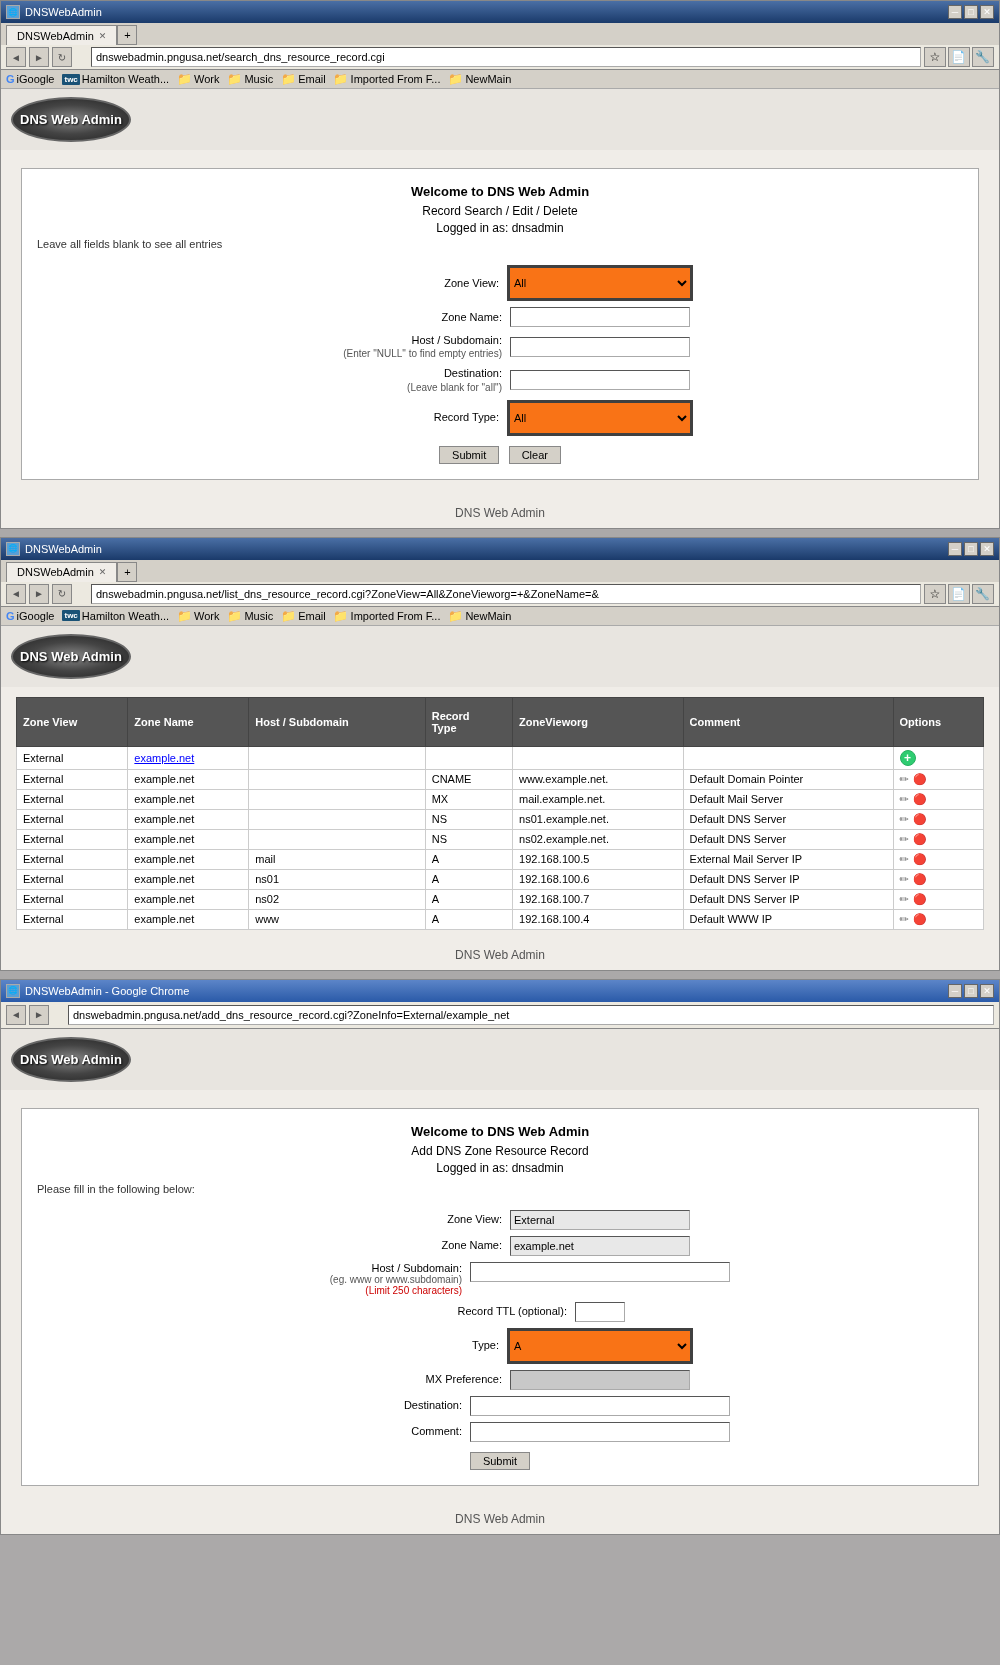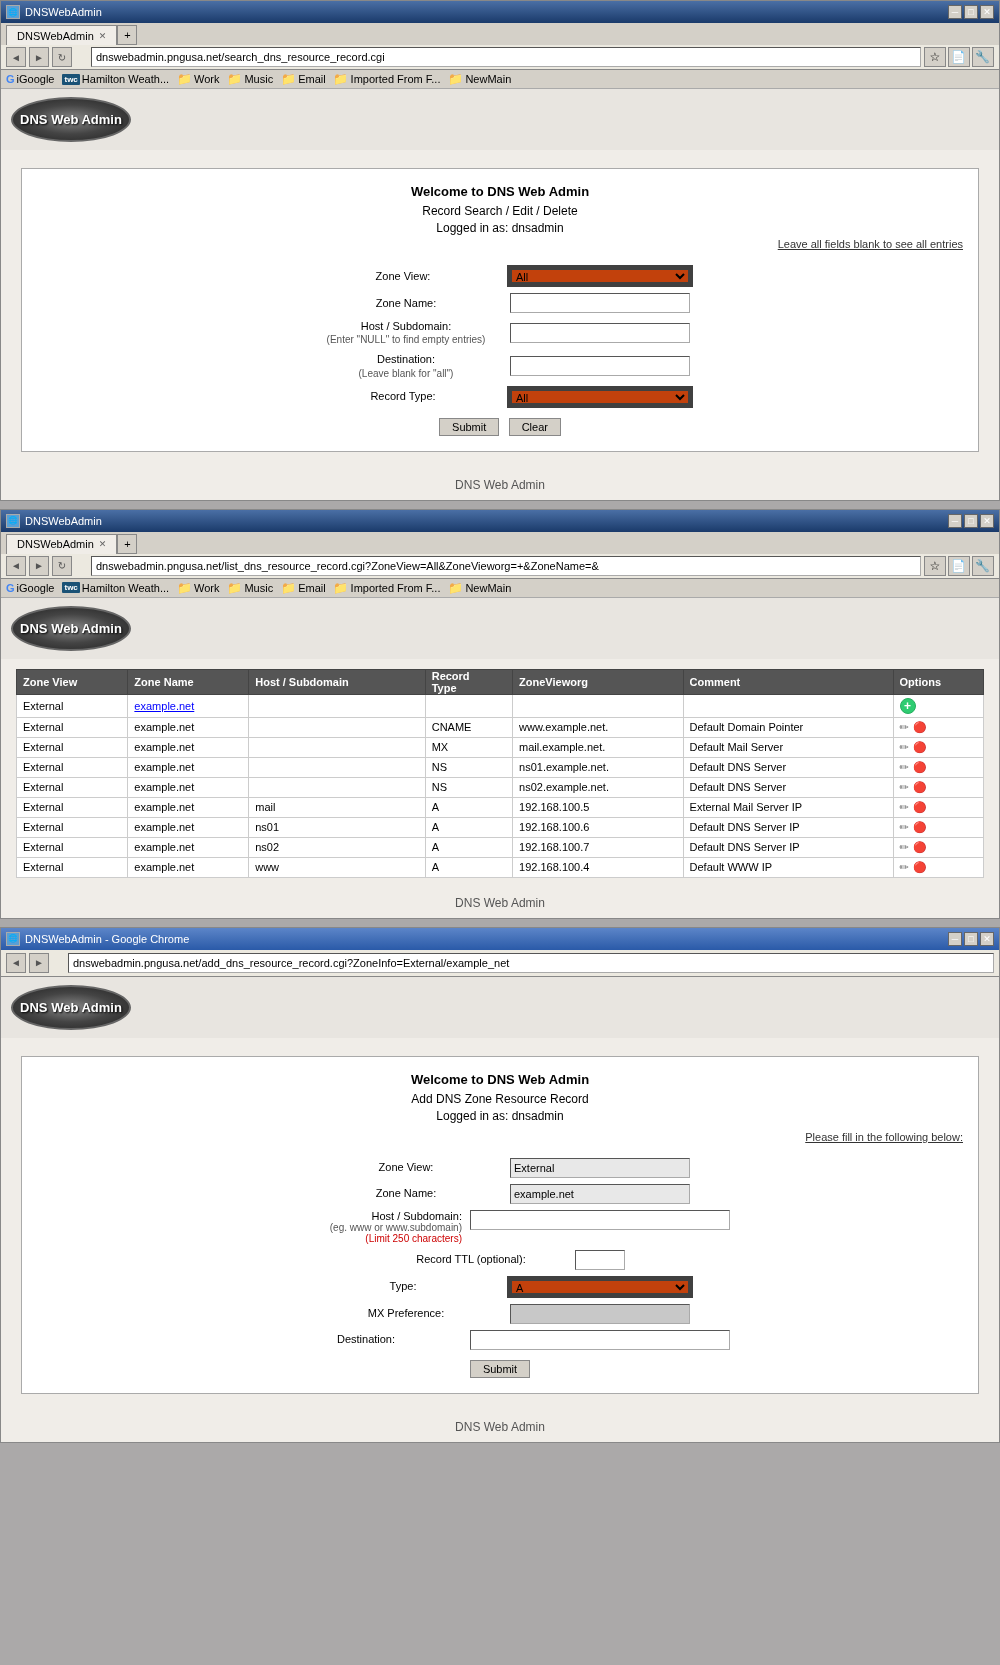--- a/index.html
+++ b/index.html
@@ -145,55 +145,54 @@
       font-weight: bold;
       font-size: 13px;
       margin-bottom: 5px;
     }
     .form-subtitle {
       text-align: center;
       font-size: 12px;
       margin-bottom: 3px;
     }
     .form-note {
-      text-align: right;
+      text-align: left;
       font-size: 11px;
       margin-bottom: 15px;
       color: #333;
-      text-decoration: underline;
     }
     .form-row {
       display: flex;
       align-items: center;
       margin-bottom: 6px;
       justify-content: center;
     }
     .form-label {
-      text-align: center;
+      text-align: right;
       width: 200px;
       padding-right: 8px;
       font-size: 11px;
       line-height: 1.3;
     }
     .form-label-small {
       font-size: 10px; color: #555;
     }
     .form-input {
       height: 20px;
       border: 1px inset #aaa;
       width: 180px;
       padding: 0 3px;
       font-size: 11px;
     }
     .form-select {
-      height: 22px;
-      border: 5px solid #404040;
+      height: 36px;
+      border: 3px solid #404040;
       width: 186px;
       font-size: 11px;
-      background: #c2410c;
+      background: #f97316;
     }
     .form-buttons {
       text-align: center;
       margin-top: 10px;
     }
     .btn {
       padding: 2px 12px;
       border: 1px solid #888;
       background: #d4d0c8;
       font-size: 11px;
@@ -210,21 +209,21 @@
     
     .dns-table {
       width: 100%;
       border-collapse: collapse;
       margin: 10px 0;
       font-size: 11px;
     }
     .dns-table th {
       background: #555;
       color: white;
-      padding: 0 6px;
+      padding: 12px 6px;
       text-align: left;
       border: 1px solid #444;
       font-weight: bold;
       margin-top: 36px;
     }
     .dns-table td {
       padding: 3px 6px;
       border: 1px solid #ccc;
       background: white;
     }
@@ -707,20 +706,24 @@
       <div class="form-row">
         <div class="form-label">MX Preference:</div>
         <input class="mx-pref-input" type="text" style="">
       </div>
 
       <div class="form-row">
         <div class="form-label">Destination:</div>
         <input class="form-input" style="width: 260px;" type="text">
       </div>
 
+      <div class="form-row">
+        <div class="form-label">Comment:</div>
+        <input class="form-input" style="width: 260px;" type="text">
+      </div>
 
       <div class="form-buttons">
         <button class="btn">Submit</button>
       </div>
     </div>
 
     <div class="footer-text">DNS Web Admin</div>
   </div>
 </div>
 

